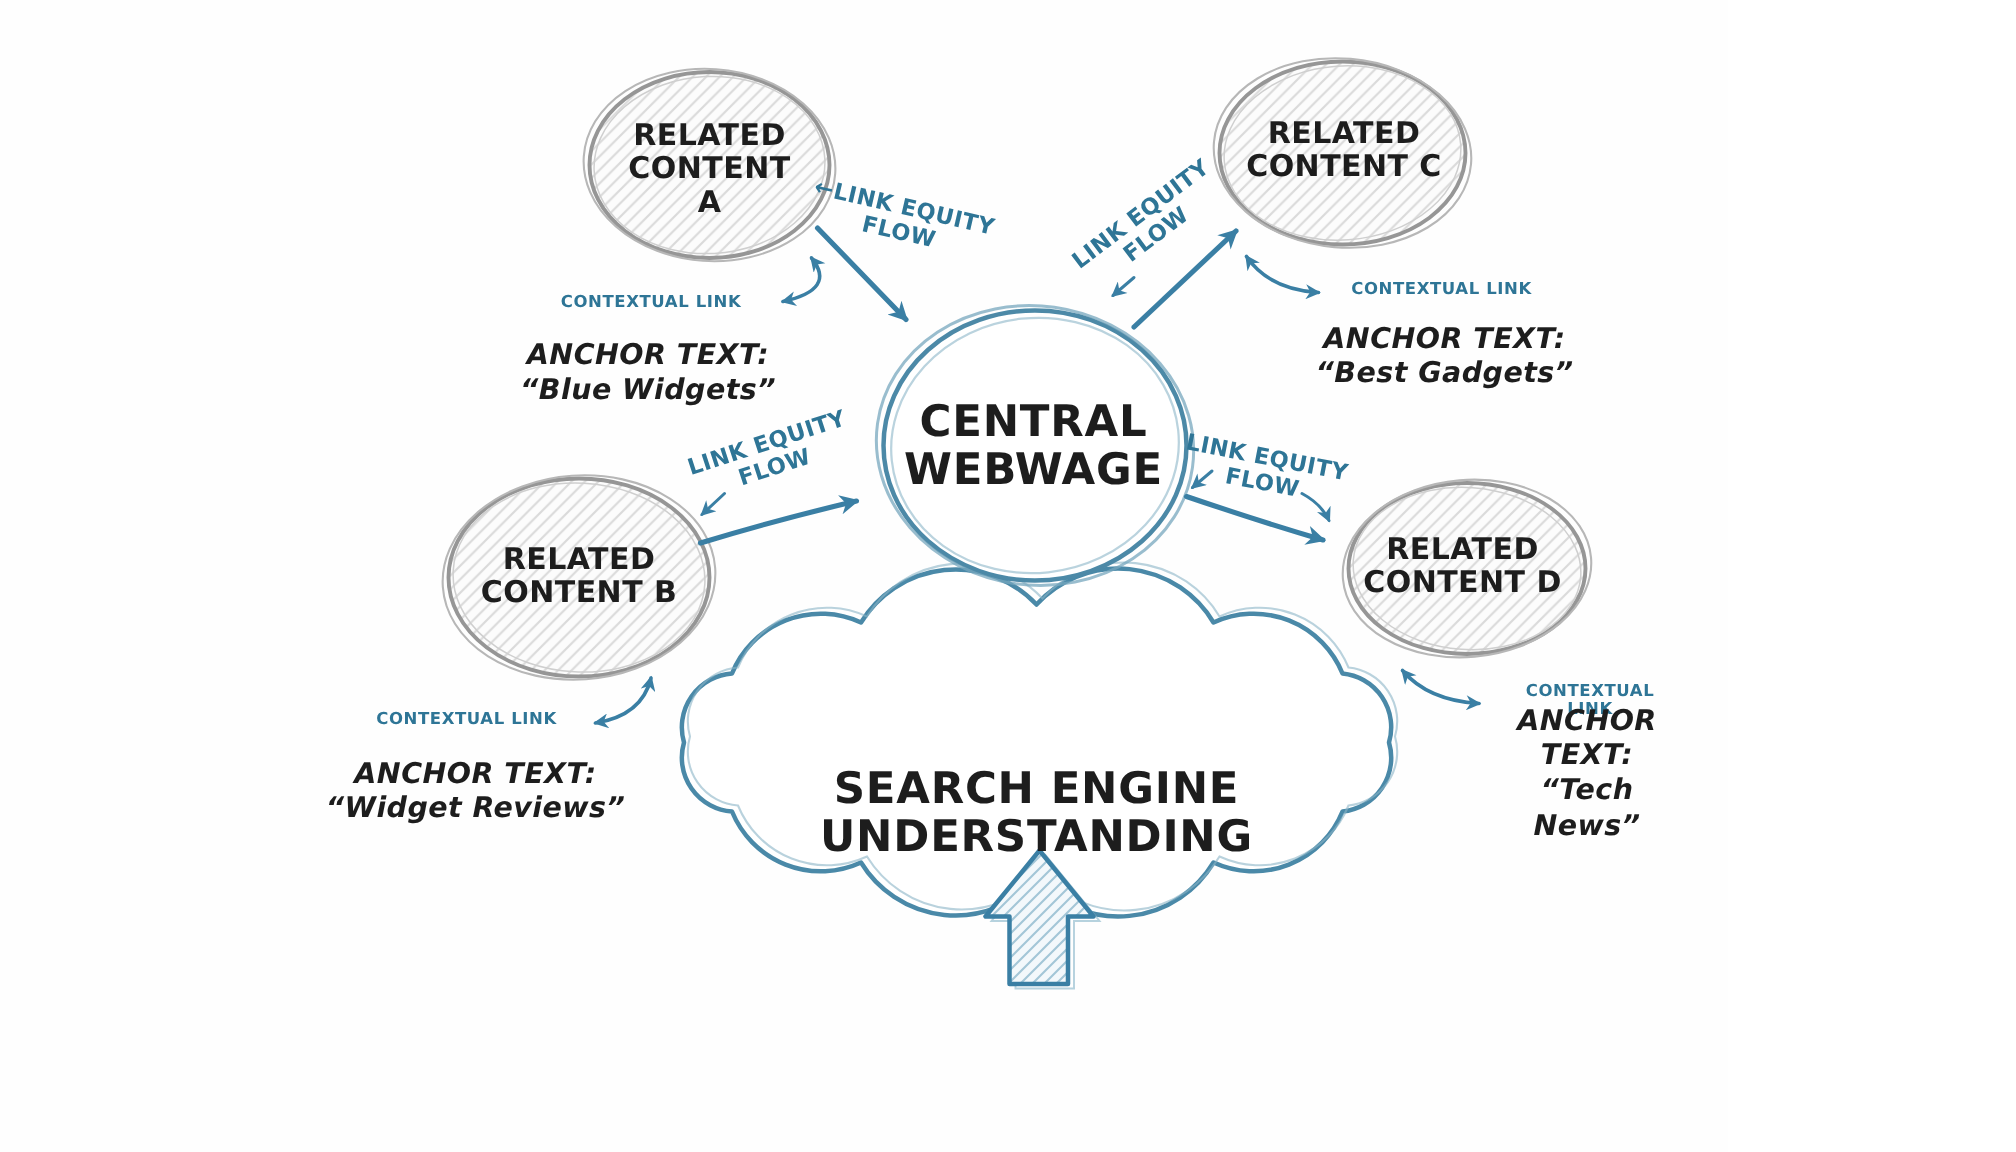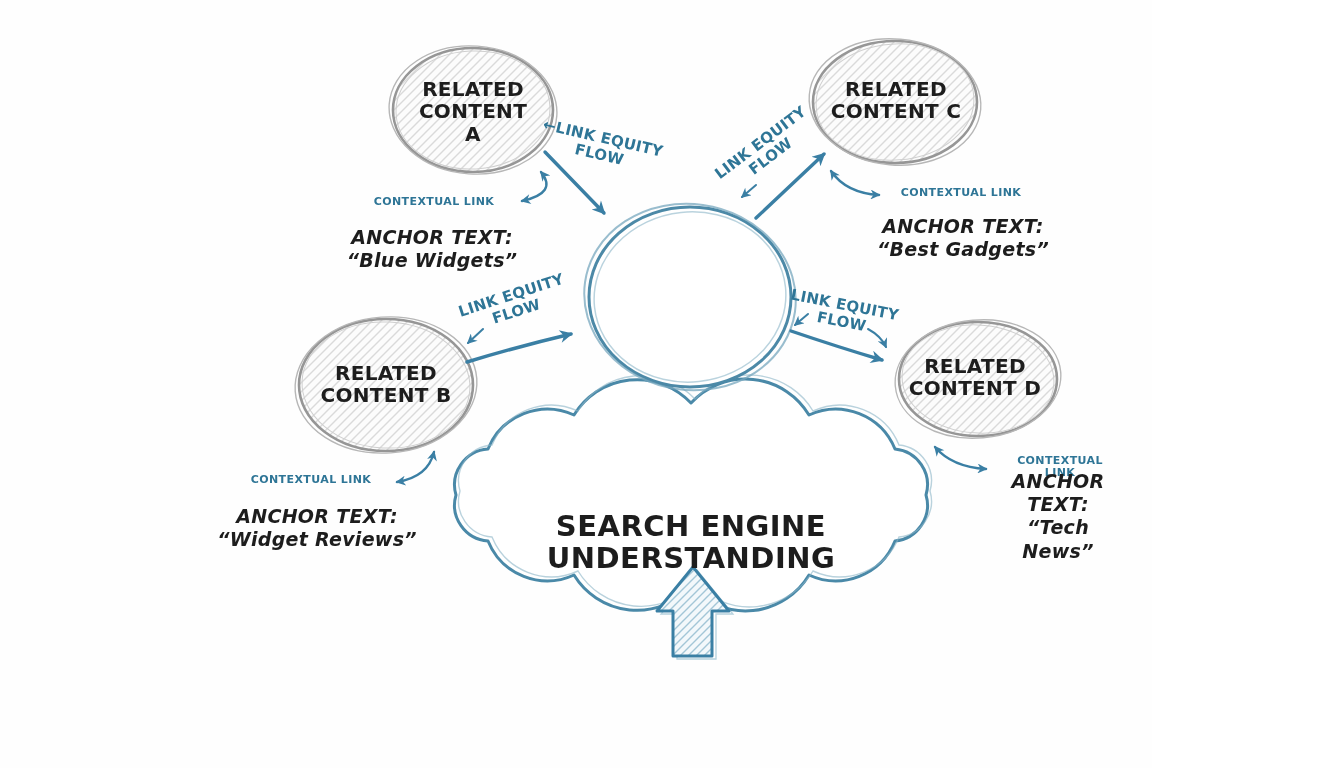--- a/index.html
+++ b/index.html
@@ -116,20 +116,22 @@
   <div class="txt node" style="left:473px;top:112px;">RELATED
 CONTENT
 A</div>
   <div class="txt node" style="left:386px;top:384px;">RELATED
 CONTENT B</div>
   <div class="txt node" style="left:896px;top:100px;">RELATED
 CONTENT C</div>
   <div class="txt node" style="left:975px;top:377px;">RELATED
 CONTENT D</div>
 
+  <div class="txt central-label" style="left:689px;top:297px;">CENTRAL
+WEBWAGE</div>
 
   <div class="txt cloud-label" style="left:691px;top:495px;margin-top:47px;">SEARCH ENGINE
 UNDERSTANDING</div>
 
   <div class="txt flow" style="left:601px;top:147px;--rot:13deg;">←LINK EQUITY
 FLOW</div>
   <div class="txt flow" style="left:514px;top:304px;--rot:-18deg;">LINK EQUITY
 FLOW</div>
   <div class="txt flow" style="left:766px;top:150px;--rot:-37deg;">LINK EQUITY
 FLOW</div>

